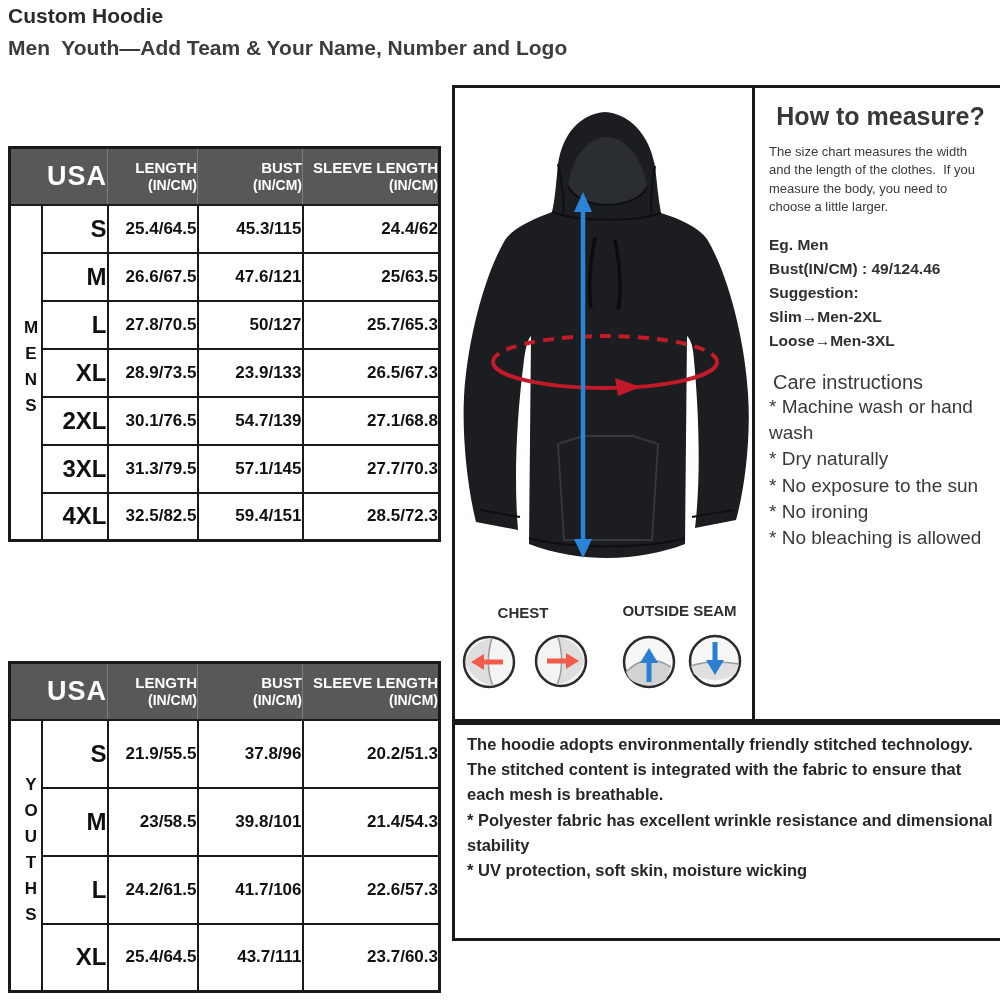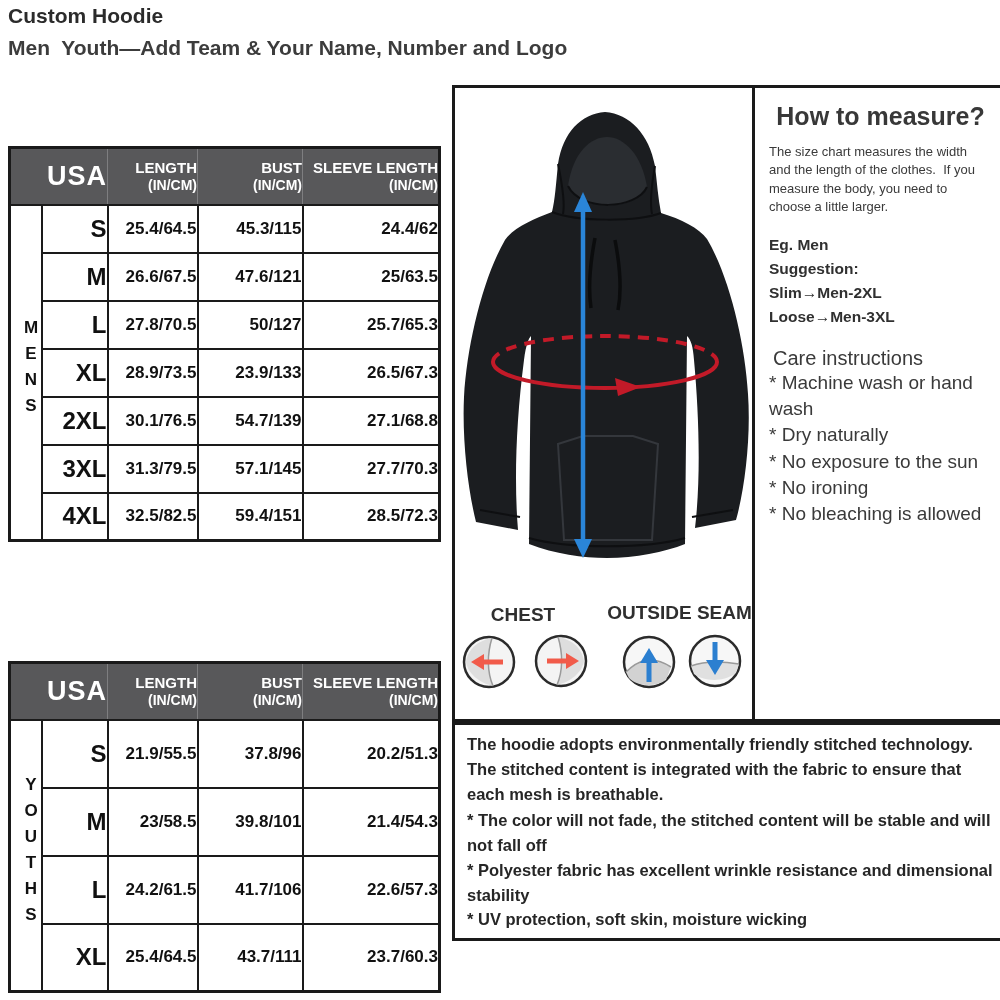--- a/index.html
+++ b/index.html
@@ -32,21 +32,21 @@
   .youth-wrap{position:absolute;left:8px;top:661px;}
   .youth-wrap tbody tr{height:68px;}
 
   
   .middle-panel{position:absolute;left:452px;top:85px;width:548px;height:637px;
     border:3px solid var(--border);border-right:none;display:flex;}
   .hoodie-col{position:relative;width:300px;border-right:3px solid var(--border);}
   .hoodie-svg{position:absolute;left:0;top:4px;width:300px;height:505px;}
 
   .diagram{position:absolute;left:0;top:508px;width:300px;height:120px;}
-  .diag-label{position:absolute;font-size:19px;font-weight:700;color:#2f2f2f;text-align:center;}
+  .diag-label{position:absolute;font-size:15px;font-weight:700;color:#2f2f2f;text-align:center;}
   .chest-label{left:8px;top:8px;width:120px;}
   .seam-label{left:152px;top:6px;width:145px;}
   .mcircle{position:absolute;width:56px;height:56px;}
   .c1{left:6px;top:38px;} .c2{left:78px;top:37px;} .c3{left:166px;top:38px;} .c4{left:232px;top:37px;}
   .arrow-red{fill:var(--icon-arrow-red);} .stroke-red{stroke:var(--icon-arrow-red);}
   .arrow-blue{fill:var(--icon-arrow-blue);} .stroke-blue{stroke:var(--icon-arrow-blue);}
 
   .measure-col{flex:1;padding:12px 8px 6px 14px;color:#3a3a3a;}
   .measure-heading{font-size:25px;font-weight:600;text-align:center;color:#383838;margin:2px 0 12px 0;}
   .measure-body{font-size:13px;line-height:1.42;white-space:pre-wrap;}
@@ -274,37 +274,37 @@
           <polygon class="arrow-blue" points="28,42 19,27 37,27"></polygon>
         </svg>
       </div>
     </div>
 
     <div class="measure-col">
       <div class="measure-heading">How to measure?</div>
       <div class="measure-body">The size chart measures the width and the length of the clothes.  If you measure the body, you need to choose a little larger.</div>
       <div class="example">
         <div>Eg. Men</div>
+        <div>Bust(IN/CM) : 49/124.46</div>
         <div>Suggestion:</div>
         <div>Slim→Men-2XL</div>
         <div>Loose→Men-3XL</div>
       </div>
       <div class="care-heading">Care instructions</div>
       <div class="care-list">
         <div>* Machine wash or hand wash</div>
         <div>* Dry naturally</div>
         <div>* No exposure to the sun</div>
         <div>* No ironing</div>
         <div>* No bleaching is allowed</div>
       </div>
     </div>
   </div>
 
   <div class="desc-panel">
     <div class="desc-intro">The hoodie adopts environmentally friendly stitched technology. The stitched content is integrated with the fabric to ensure that each mesh is breathable.</div>
     <div class="desc-bullets">
-      <div>* The color will not fade, the stitched content will be stable and will not fall off</div>
       <div>* Polyester fabric has excellent wrinkle resistance and dimensional stability</div>
       <div>* UV protection, soft skin, moisture wicking</div>
     </div>
   </div>
 
 </div>
 
 </body></html>

